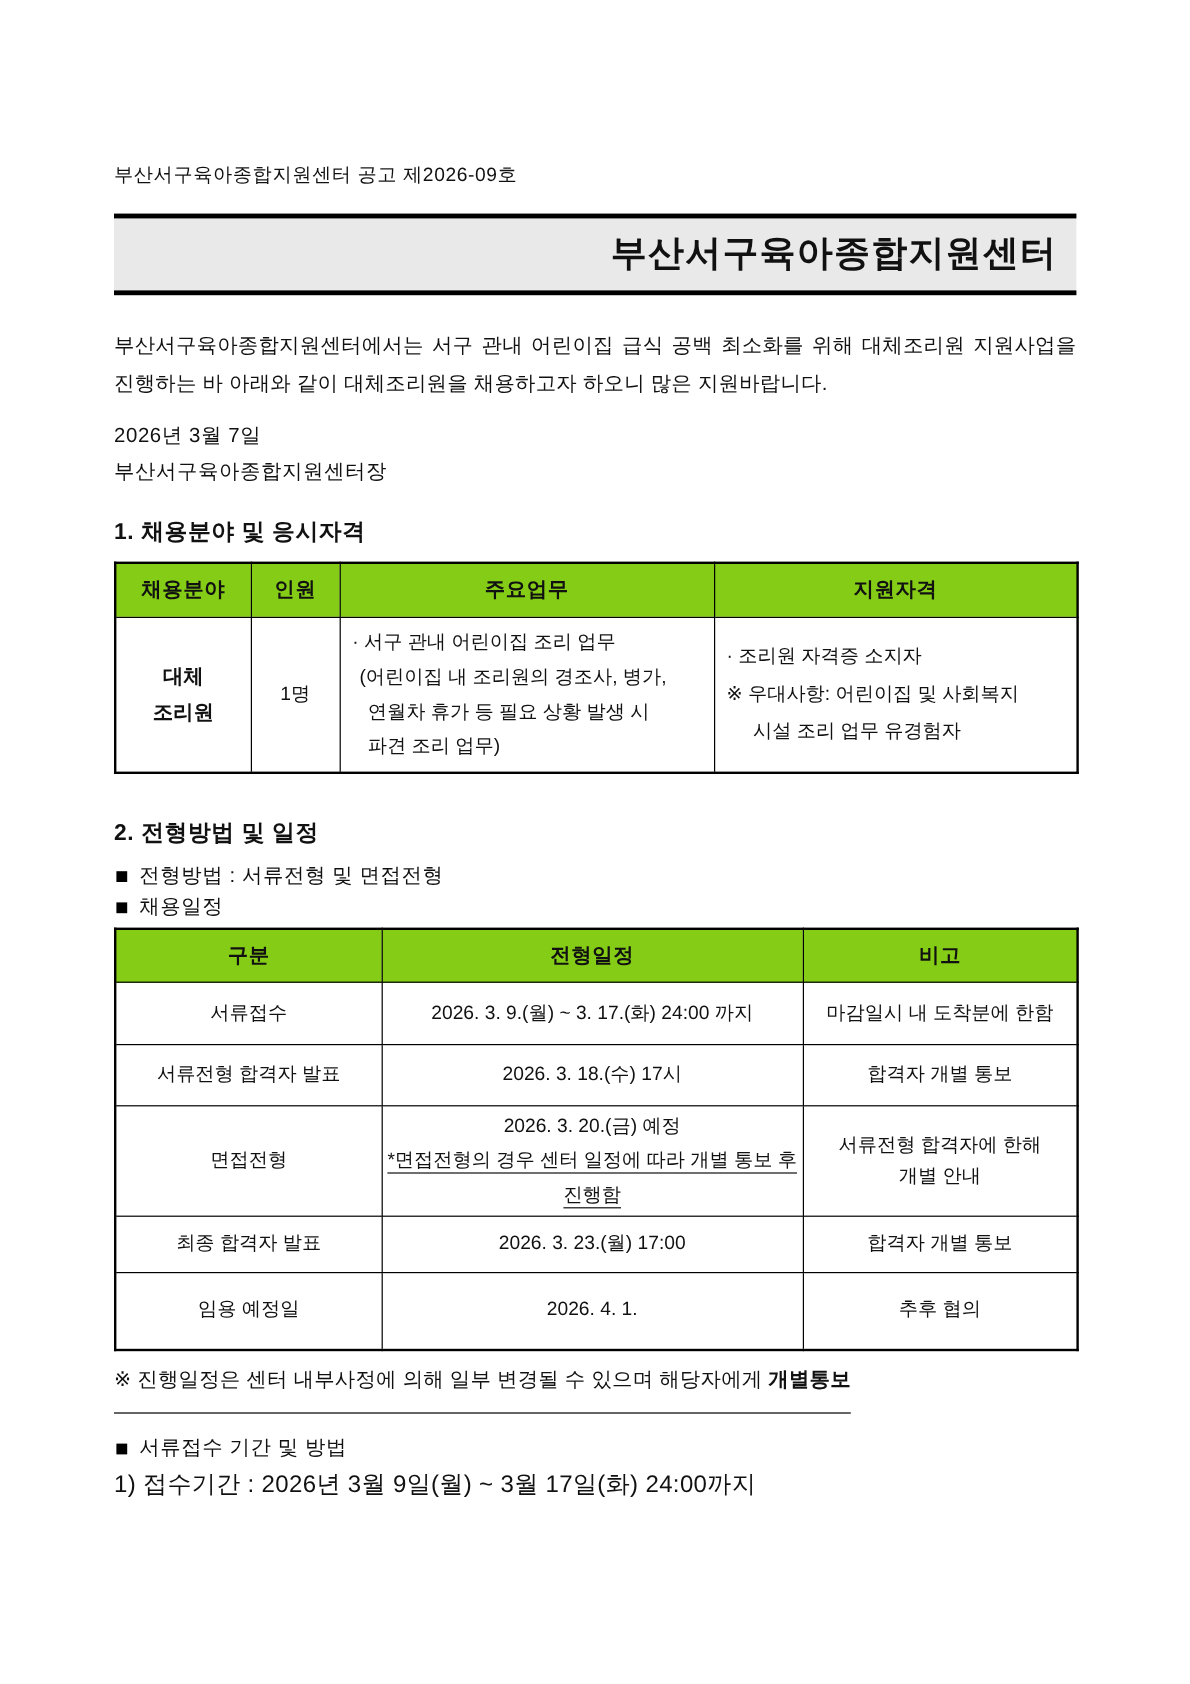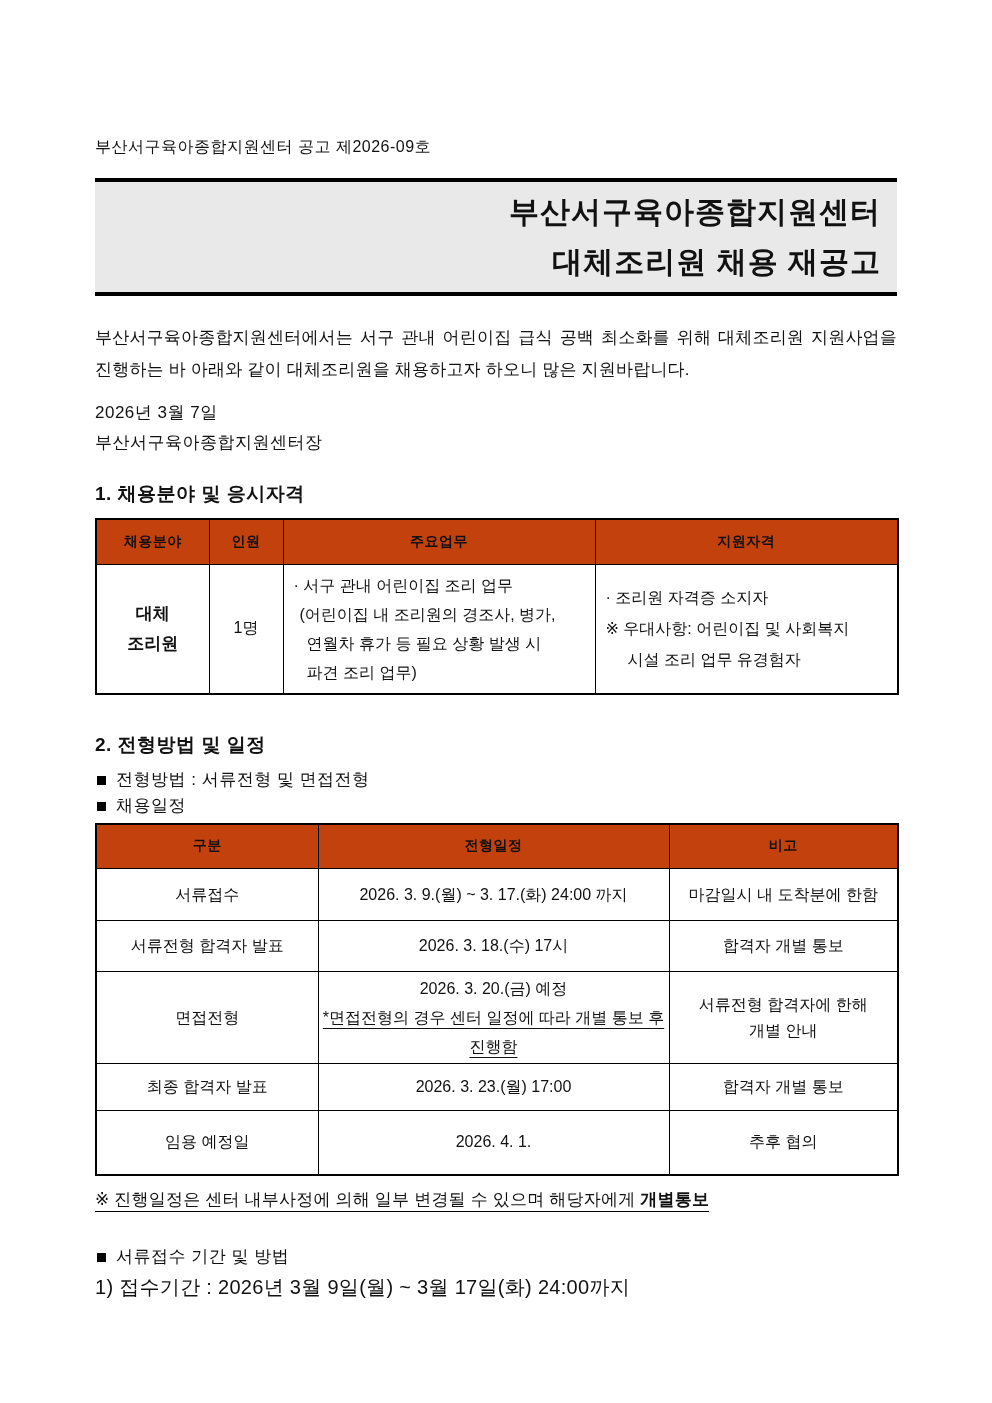--- a/index.html
+++ b/index.html
@@ -46,22 +46,22 @@
     margin-right: 10px; margin-left: 2px;
   }
   table {
     border-collapse: collapse; table-layout: fixed; width: 802px;
     border: 2px solid #000; font-size: 16px;
   }
   .tbl1 { margin-top: 12px; }
   .tbl2 { margin-top: 4px; }
   th, td { border: 1px solid #000; vertical-align: middle; }
   th {
-    background: #c2410c; font-weight: bold; height: 45px;
-    text-align: center; font-size: 14px; letter-spacing: 0.5px;
+    background: #84cc16; font-weight: bold; height: 45px;
+    text-align: center; font-size: 17px; letter-spacing: 0.5px;
   }
   .tbl1 .body-row { height: 126px; }
   .td-center { text-align: center; }
   .td-field { font-weight: bold; font-size: 17px; line-height: 30px; }
   .td-duties { padding: 6px 4px 6px 10px; line-height: 29px; }
   .td-qual   { padding: 6px 4px 6px 10px; line-height: 31px; margin-left: 39px; }
   .cline { white-space: nowrap; }
   .ind1 { padding-left: 6px; }
   .ind2 { padding-left: 13px; }
   .ind3 { padding-left: 22px; }
@@ -70,38 +70,37 @@
   .tbl2 .r2 { height: 51px; }
   .tbl2 .r3 { height: 87px; }
   .tbl2 .r4 { height: 47px; }
   .tbl2 .r5 { height: 64px; }
   .r3 .sched-cell { line-height: 29px; word-break: keep-all; }
   .ul-text { text-decoration: underline; text-underline-offset: 5px; }
   .footnote {
     margin-top: 12px; font-size: 17px; line-height: 24px; letter-spacing: 0.2px;
   }
   .footnote .u {
-    border-bottom: 1.5px solid #000; padding-bottom: 2px;
+    border-bottom: 1.5px solid #000; padding-bottom: 18px;
   }
   .footnote b { font-weight: bold; }
   .bullet-line.b3 { margin-top: 32px; }
   .item-line {
     margin-top: 4px; font-size: 20px; line-height: 26px; letter-spacing: 0.3px;
   }
 </style>
 </head>
 <body>
 
 <div class="page">
 
   <div class="notice-number">부산서구육아종합지원센터 공고 제2026-09호</div>
 
   <div class="title-box">
     <div class="title-line">부산서구육아종합지원센터</div>
-    <div class="title-line">대체조리원 채용 재공고</div>
   </div>
 
   <p class="intro">부산서구육아종합지원센터에서는 서구 관내 어린이집 급식 공백 최소화를 위해 대체조리원 지원사업을 진행하는 바 아래와 같이 대체조리원을 채용하고자 하오니 많은 지원바랍니다.</p>
 
   <div class="date-block">
     <div>2026년 3월 7일</div>
     <div>부산서구육아종합지원센터장</div>
   </div>
 
   <div class="sec-heading first">1. 채용분야 및 응시자격</div>

